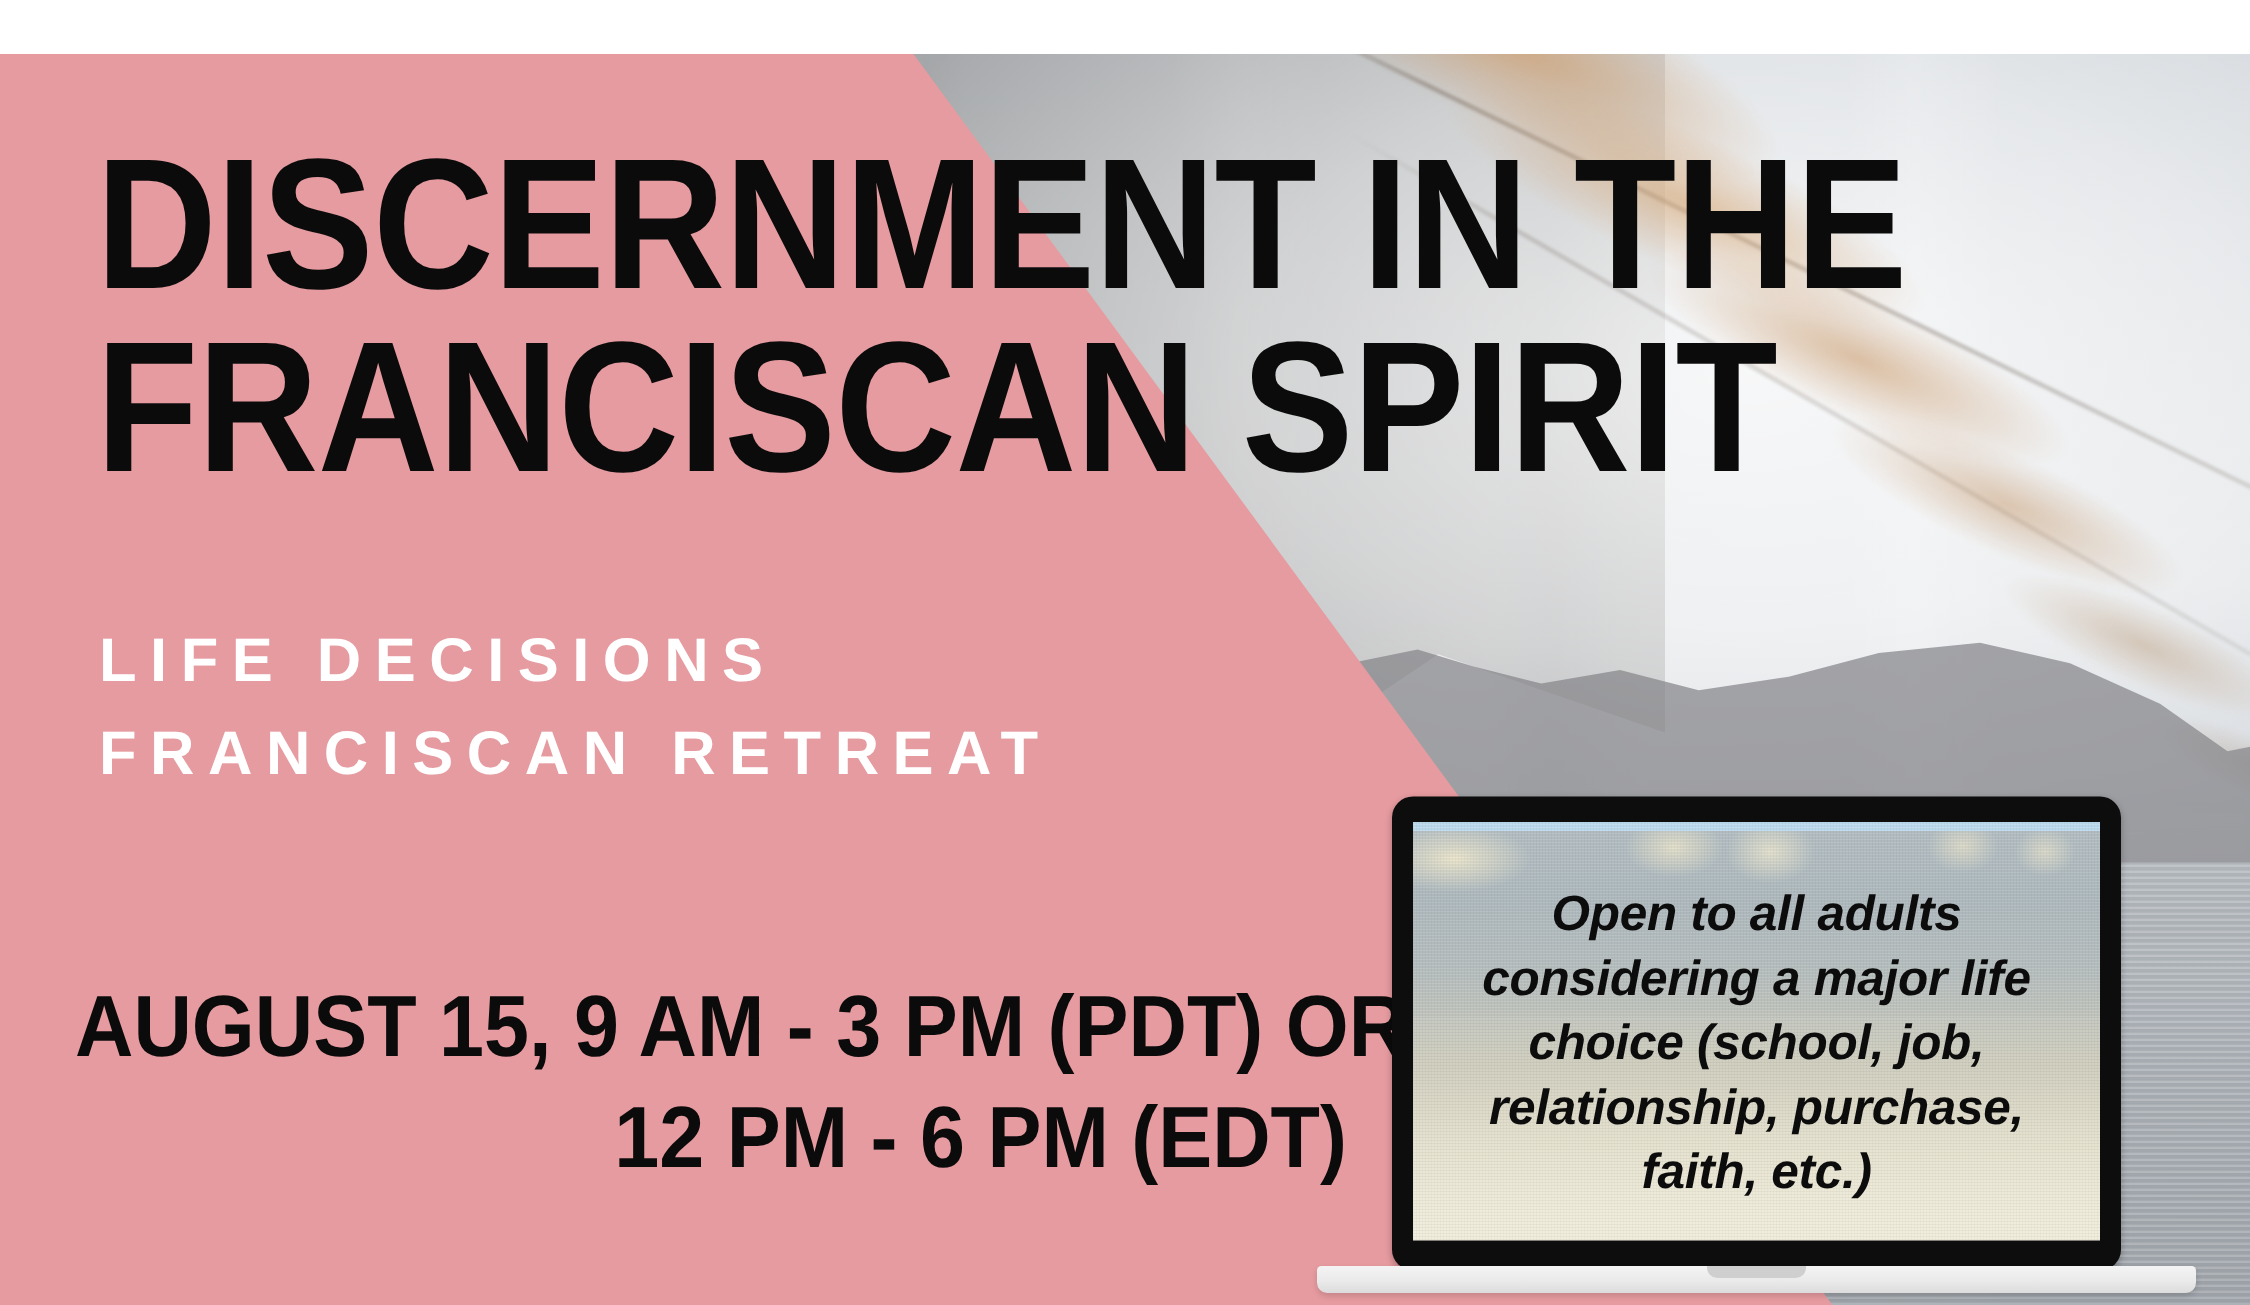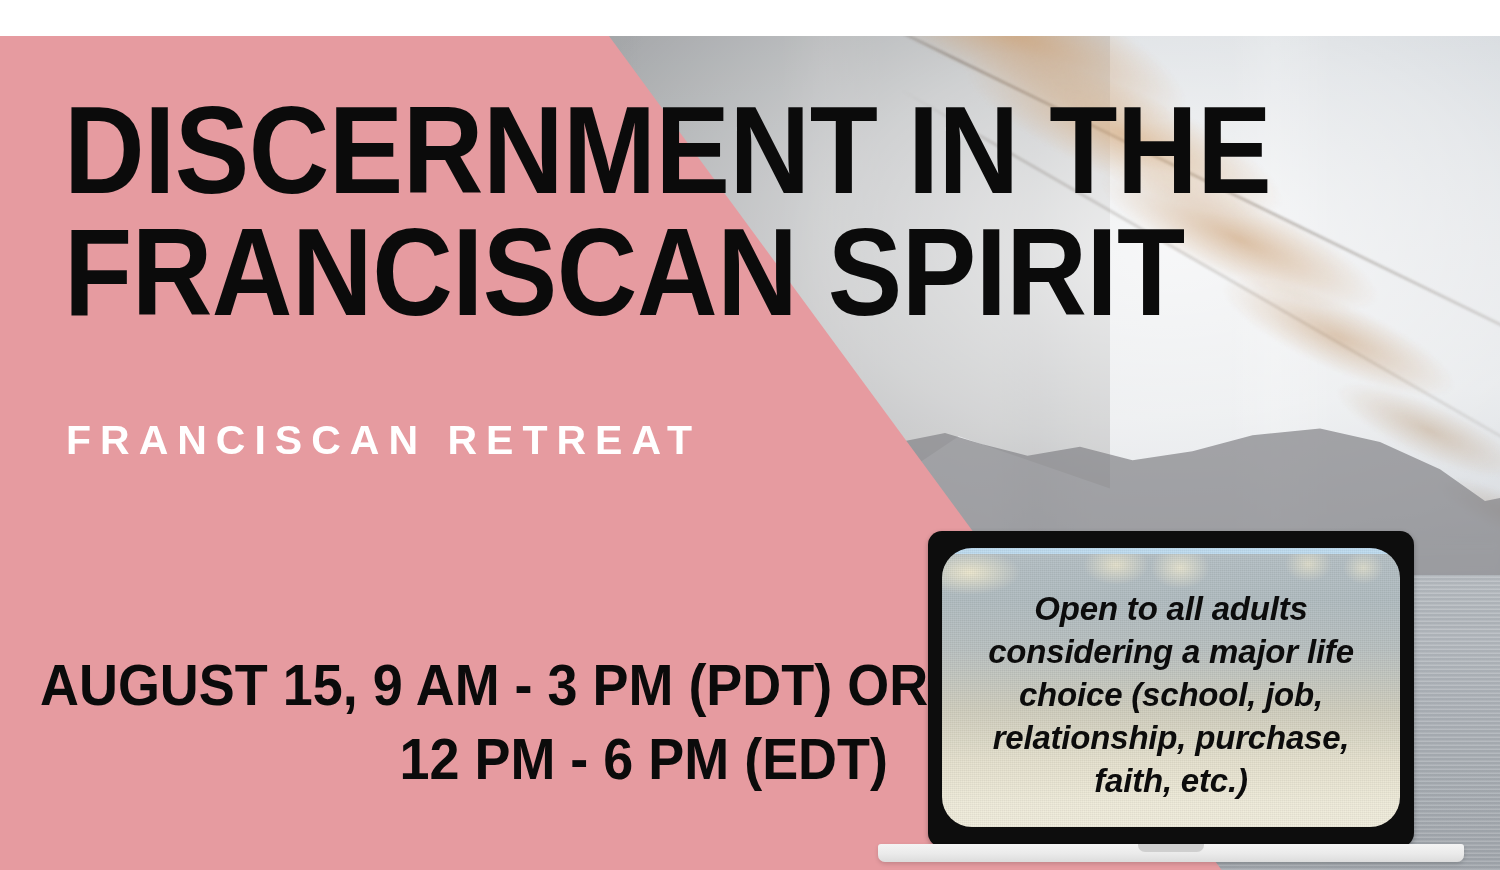--- a/index.html
+++ b/index.html
@@ -193,21 +193,21 @@
     color: #ffffff;
     font-weight: 700;
     font-size: 41px;
     line-height: 1.50;
     letter-spacing: 9px;
     white-space: nowrap;
   }
 
   .datetime-wrap {
     position: absolute;
-    left: 40px;
+    left: 50px;
     top: 612px;
     width: 848px;
   }
   .datetime-line {
     display: block;
     color: #0b0b0b;
     font-weight: 700;
     font-size: 58px;
     line-height: 1.28;
     letter-spacing: 0px;
@@ -242,21 +242,20 @@
     background:
       linear-gradient(180deg,
         #bedcf0 0px, #bedcf0 6px,
         #b4bfc4 6px,
         #b0bbc0 18%,
         #b8c0c0 36%,
         #cfcdbd 58%,
         #e4e0cd 76%,
         #eeead9 92%,
         #f0ecdc 100%);
-    border-radius: 30px;
   }
   .screen-noise {
     position: absolute;
     inset: 0;
     background:
       repeating-linear-gradient(0deg, rgba(0,0,0,.035) 0 1px, rgba(255,255,255,.035) 1px 2px),
       repeating-linear-gradient(90deg, rgba(0,0,0,.025) 0 1px, rgba(255,255,255,.03) 1px 2px);
     pointer-events: none;
   }
   .screen-rocks {
@@ -324,20 +323,21 @@
   </div>
 
   <div class="pink-panel"></div>
 
   <div class="title-wrap">
     <span class="title-line">DISCERNMENT IN THE</span>
     <span class="title-line">FRANCISCAN SPIRIT</span>
   </div>
 
   <div class="subtitle-wrap">
+    <span class="subtitle-line">LIFE DECISIONS</span>
     <span class="subtitle-line">FRANCISCAN RETREAT</span>
   </div>
 
   <div class="datetime-wrap">
     <span class="datetime-line l1">AUGUST 15,  9 AM - 3 PM (PDT) OR</span>
     <span class="datetime-line l2">12 PM - 6 PM (EDT)</span>
   </div>
 
   <div class="laptop">
     <div class="laptop-bezel"></div>

